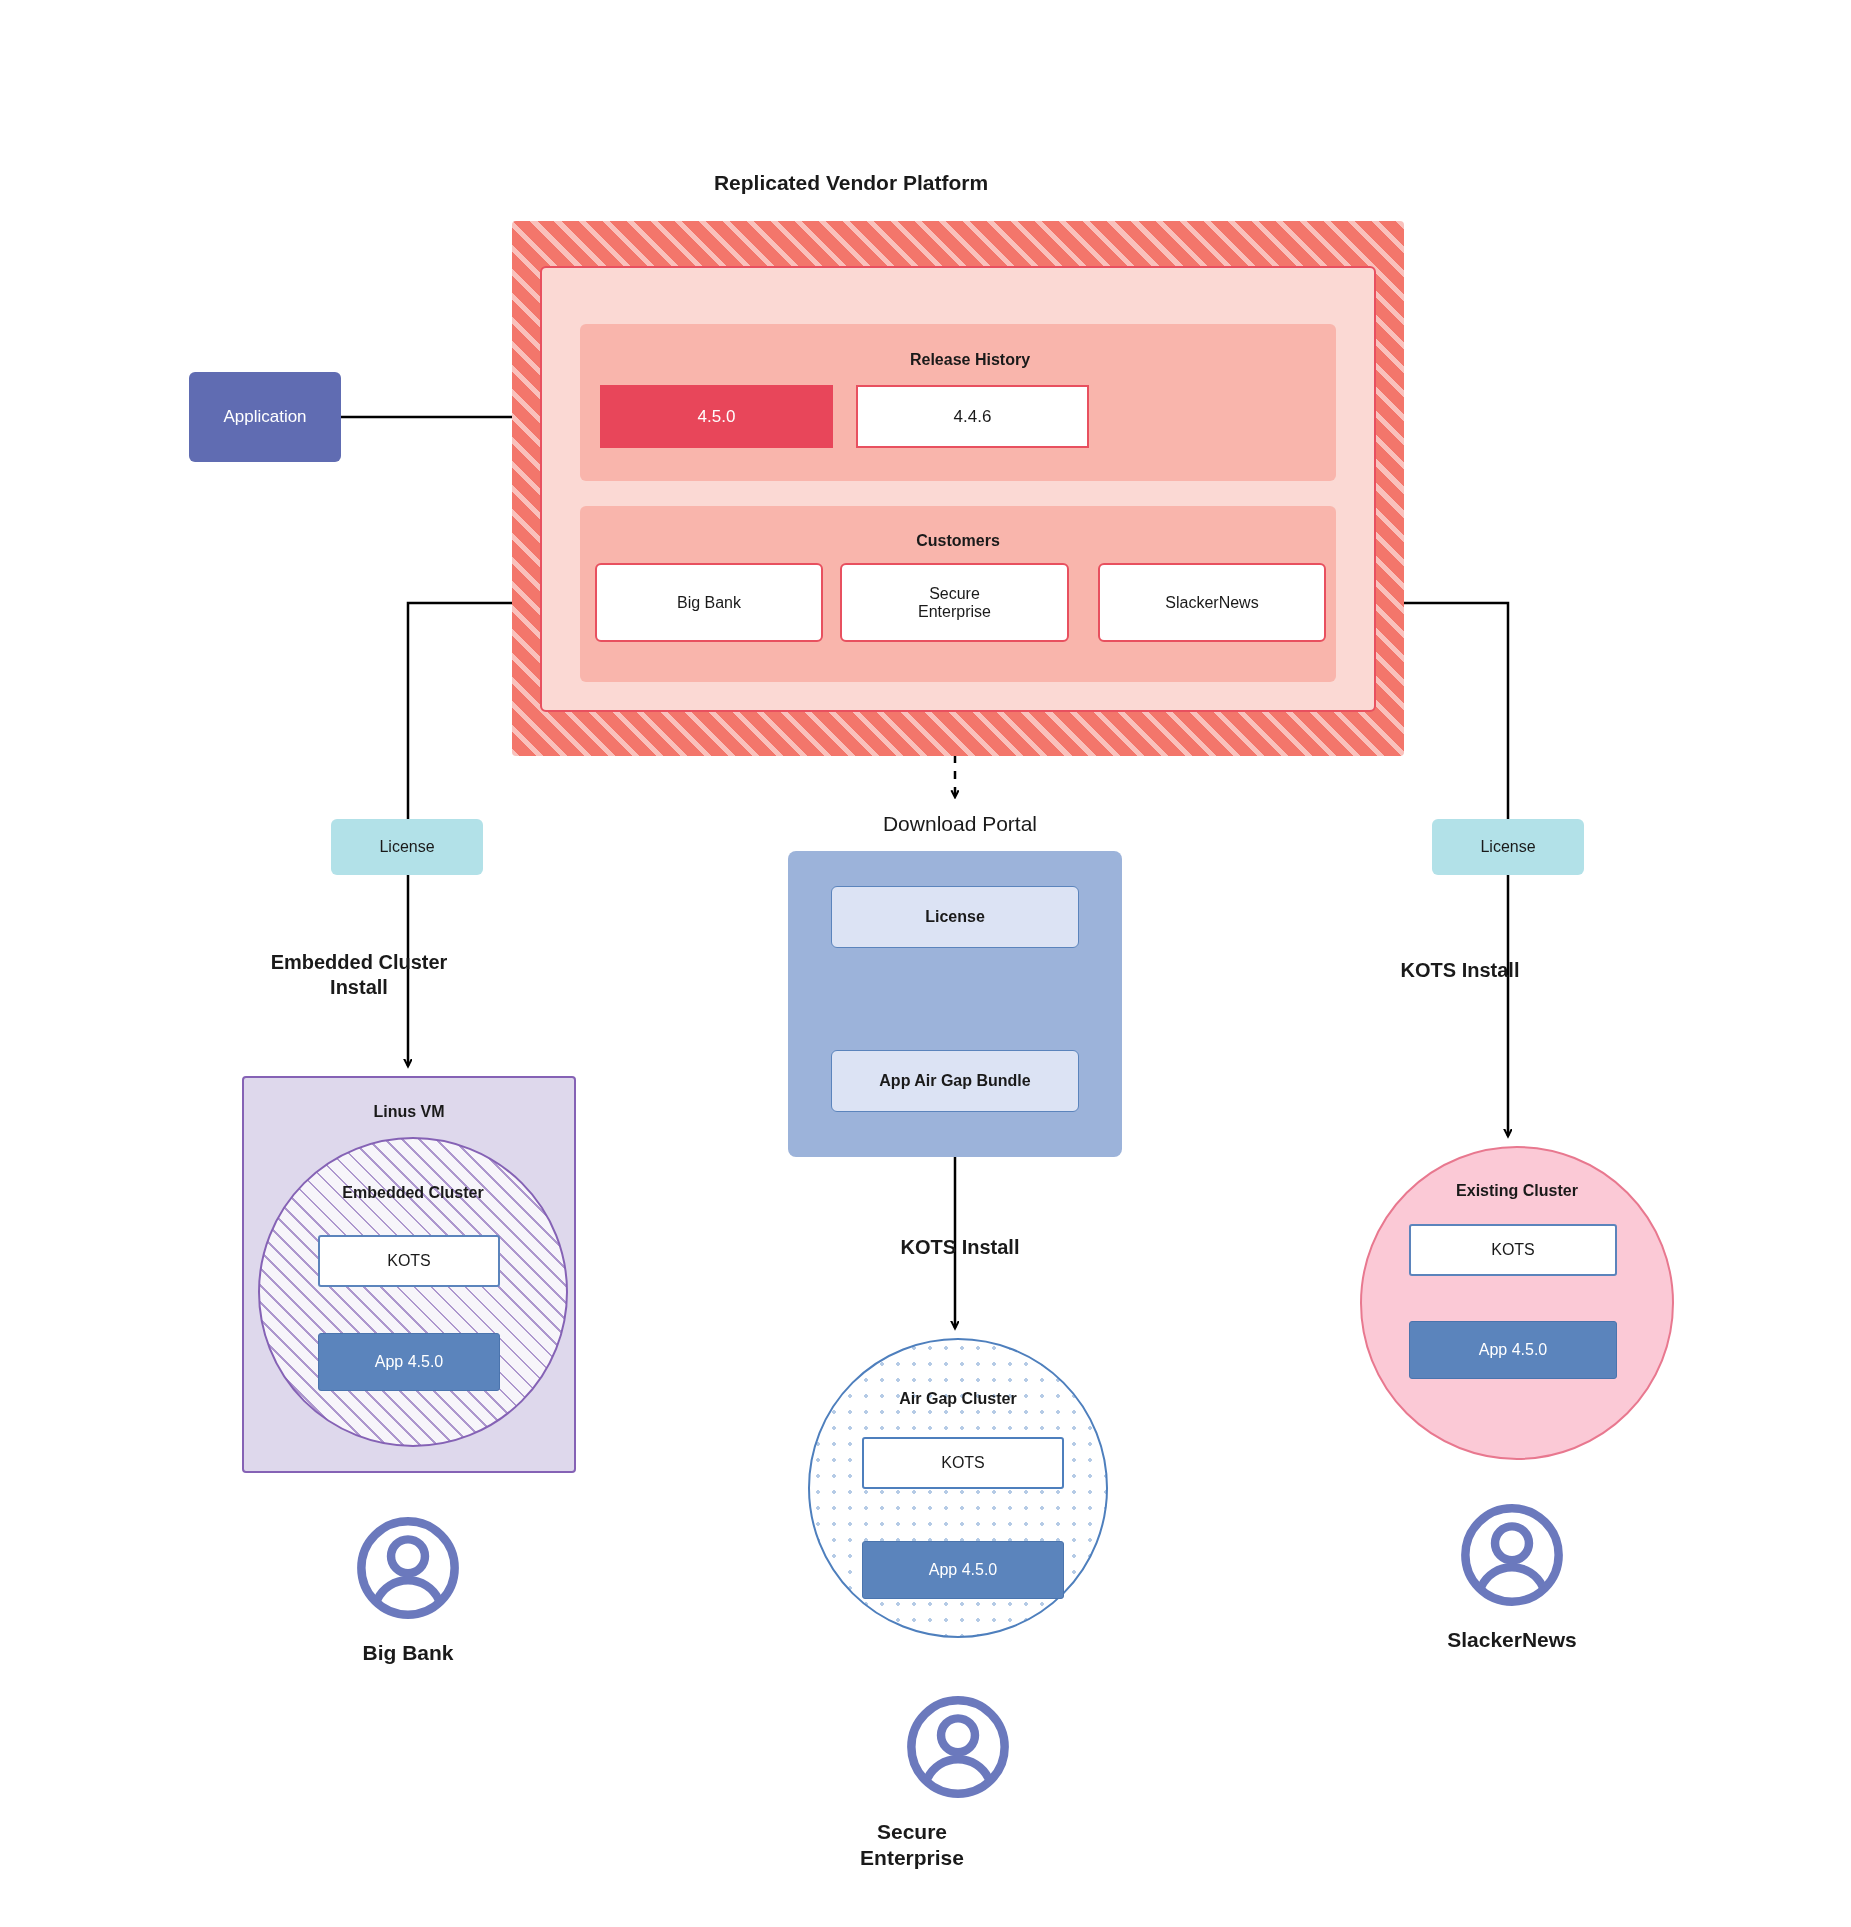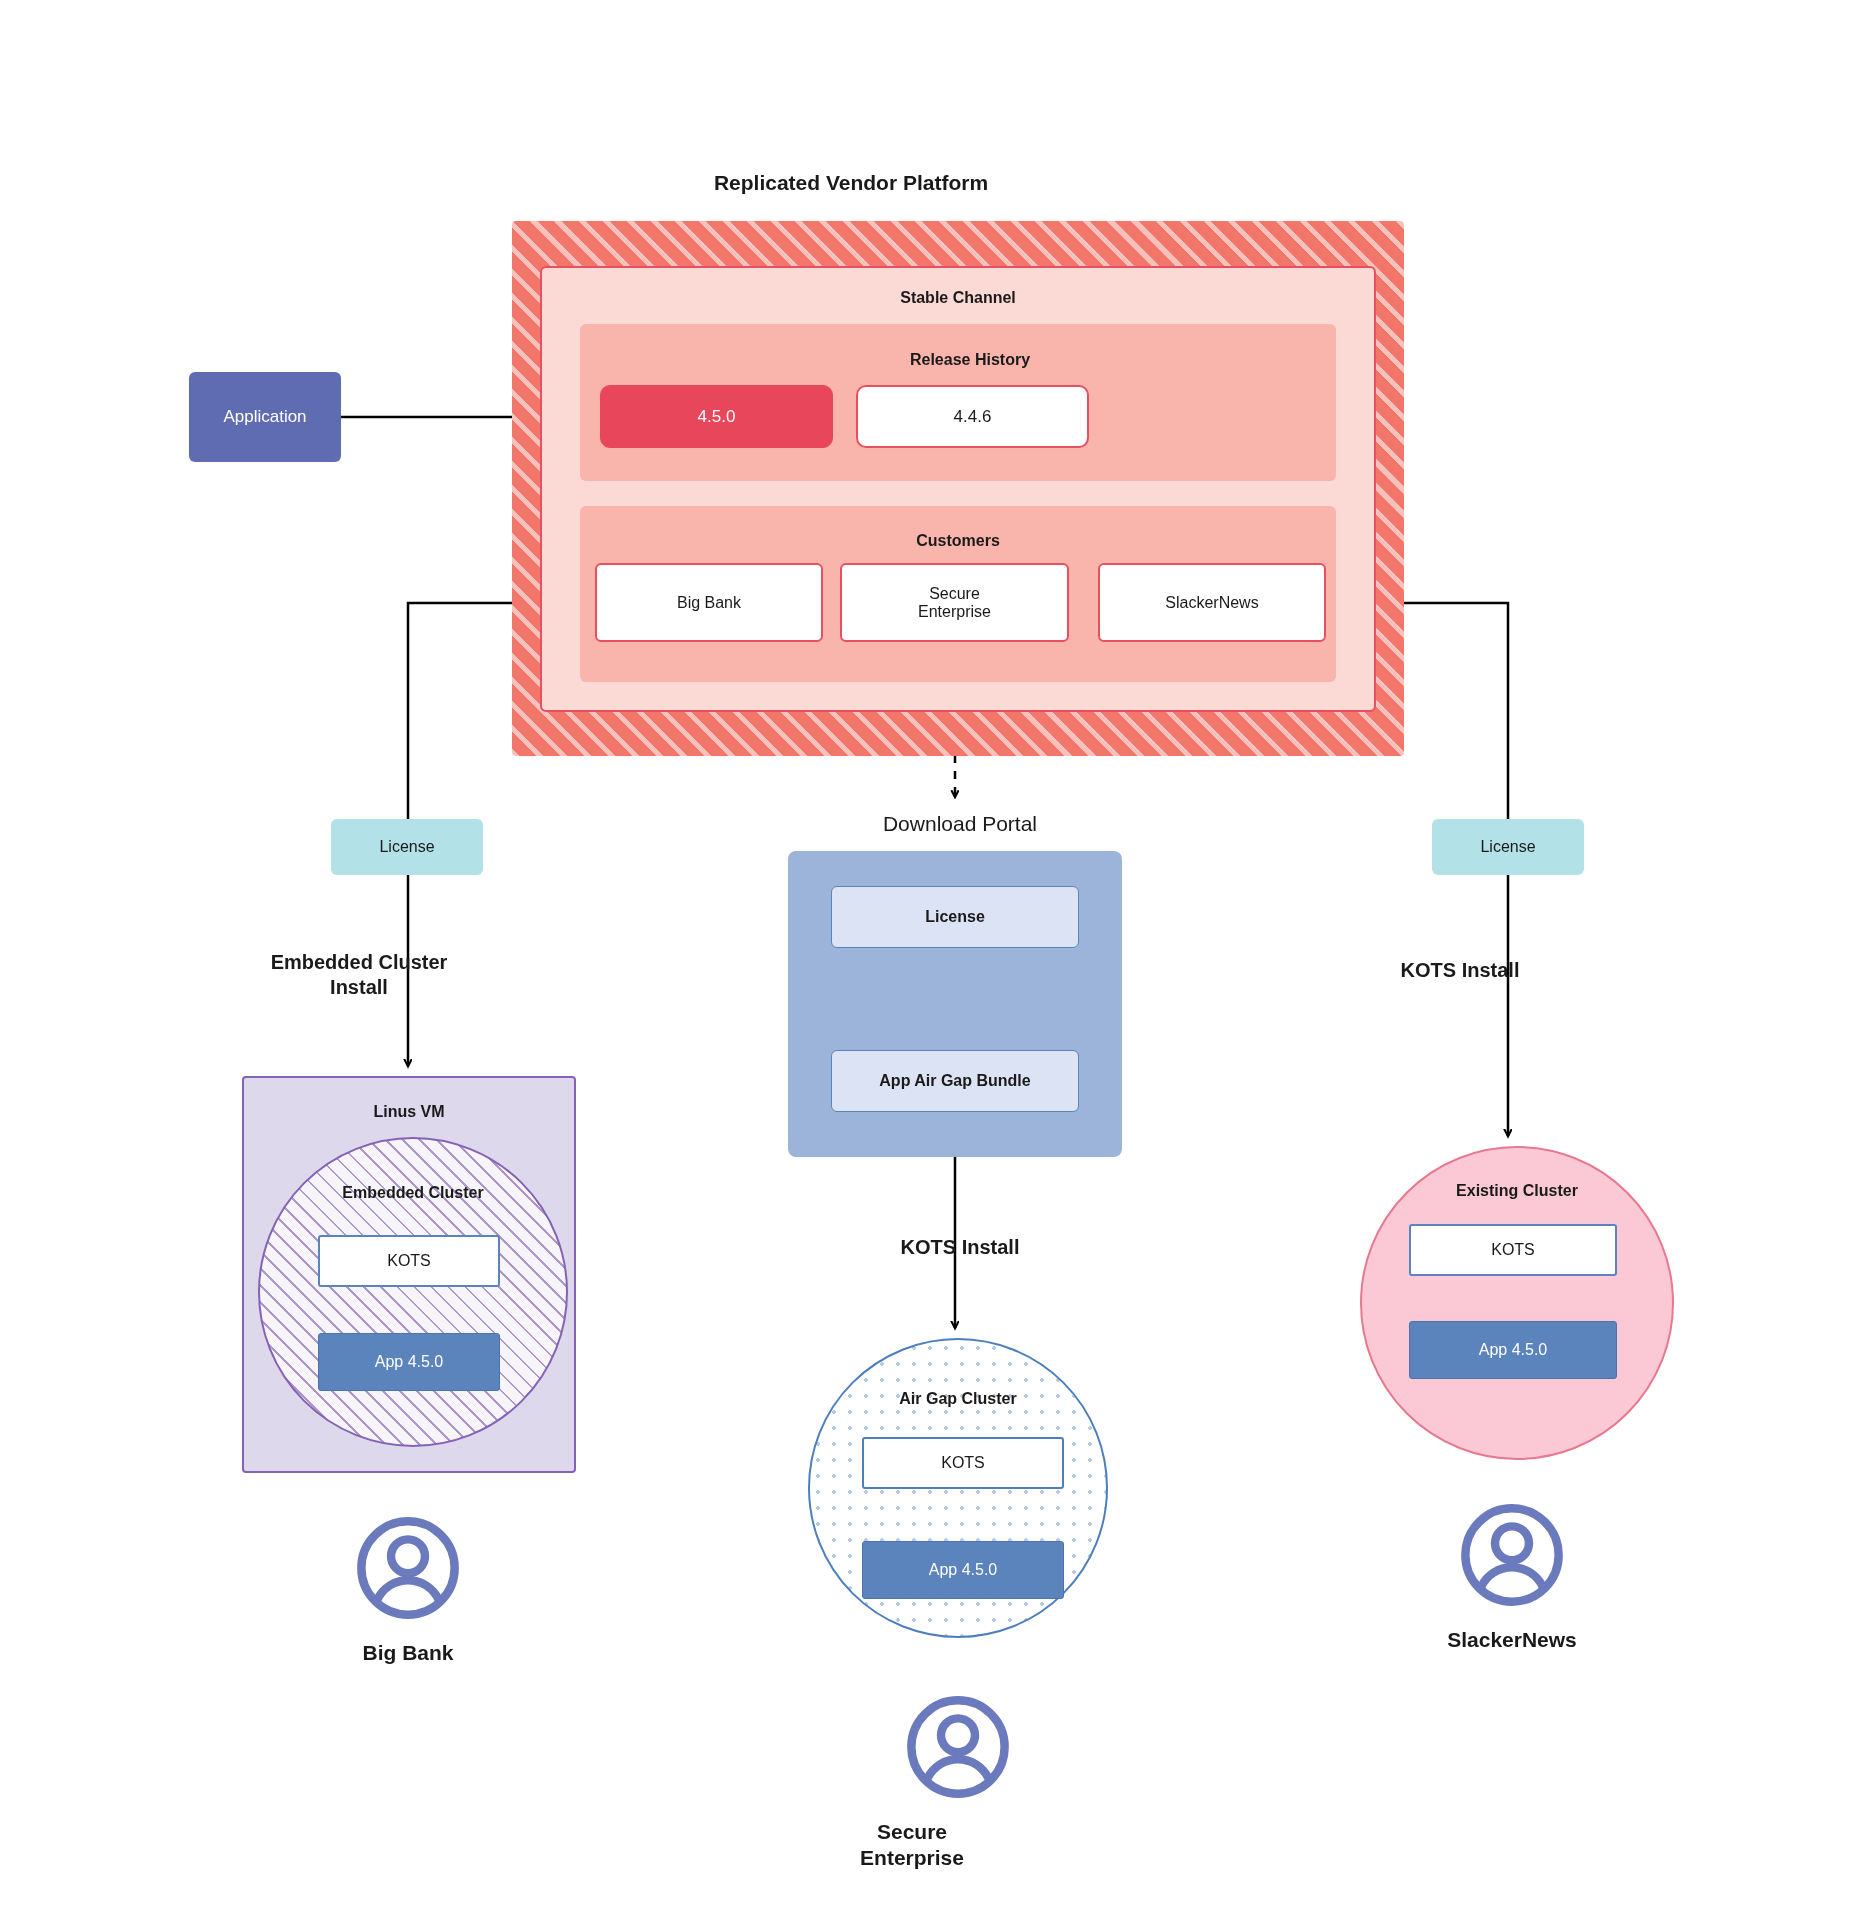--- a/index.html
+++ b/index.html
@@ -21,21 +21,21 @@
     left:540px;top:266px;width:836px;height:446px;border-radius:6px;
     background:#fbd9d4;border:2px solid #e8505f;
     display:block;
   }
   #stable-channel-label{left:540px;top:288px;width:836px;font-size:16px;font-weight:700;}
   #release-history{
     left:580px;top:324px;width:756px;height:157px;border-radius:6px;background:#f9b5ac;
     display:block;
   }
   #release-history-label{left:580px;top:350px;width:756px;font-size:16px;font-weight:700;padding-left:12px;}
-  .release-chip{top:385px;width:233px;height:63px;border-radius:10px;font-size:17px;}
+  .release-chip{top:385px;width:233px;height:63px;border-radius:0;font-size:17px;}
   #release-0{left:600px;background:#e8465a;color:#ffffff;border:1px solid #e8465a;}
   #release-1{left:856px;background:#ffffff;color:#1a1a1a;border:2px solid #e8505f;}
   #customers{
     left:580px;top:506px;width:756px;height:176px;border-radius:6px;background:#f9b5ac;
     display:block;
   }
   #customers-label{left:580px;top:531px;width:756px;font-size:16px;font-weight:700;}
   .customer-chip{top:563px;height:79px;border-radius:6px;background:#ffffff;border:2px solid #e8505f;font-size:16px;}
   #customer-0{left:595px;width:228px;}
   #customer-1{left:840px;width:229px;}
@@ -152,21 +152,20 @@
 
     <path d="M409,1287 L409,1325" fill="none" stroke="#000" stroke-width="2.5" stroke-dasharray="6 6" marker-end="url(#arrowsm)"></path>
     <path d="M963,1489 L963,1533" fill="none" stroke="#000" stroke-width="2.5" stroke-dasharray="6 6" marker-end="url(#arrowsm)"></path>
     <path d="M1513,1276 L1513,1313" fill="none" stroke="#000" stroke-width="2.5" stroke-dasharray="6 6" marker-end="url(#arrowsm)"></path>
   </svg>
 
   <div class="lbl" id="platform-title">Replicated Vendor Platform</div>
   <div class="box" id="platform-outer"></div>
 
   <div class="box" id="stable-channel"></div>
-  <div class="lbl" id="stable-channel-label">Stable Channel</div>
 
   <div class="box" id="release-history"></div>
   <div class="lbl" id="release-history-label">Release History</div>
   <div class="box release-chip" id="release-0">4.5.0</div>
   <div class="box release-chip" id="release-1">4.4.6</div>
 
   <div class="box" id="customers"></div>
   <div class="lbl" id="customers-label">Customers</div>
   <div class="box customer-chip" id="customer-0">Big Bank</div>
   <div class="box customer-chip" id="customer-1">Secure<br>Enterprise</div>

